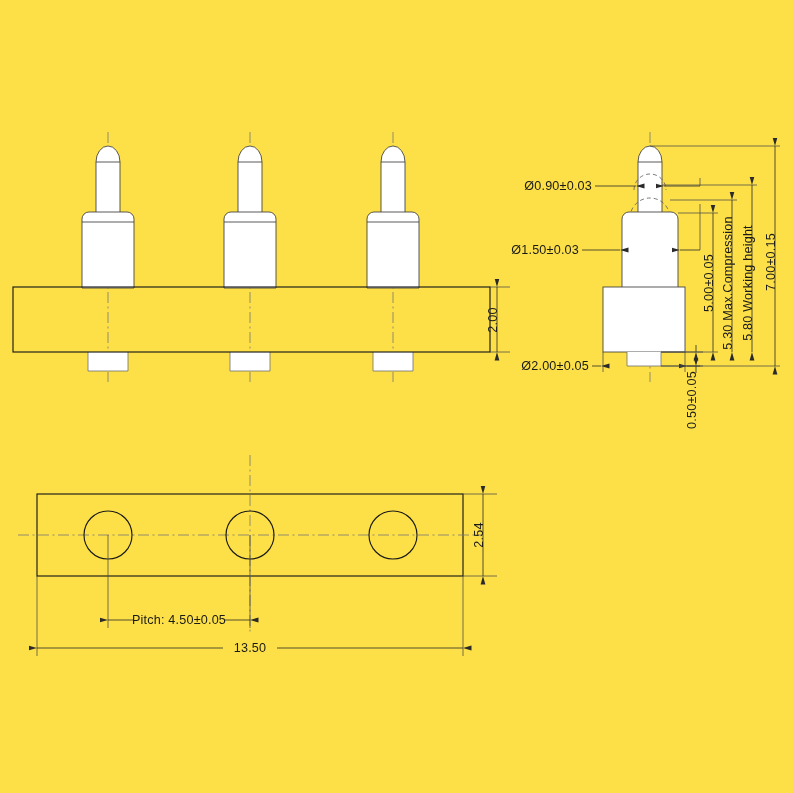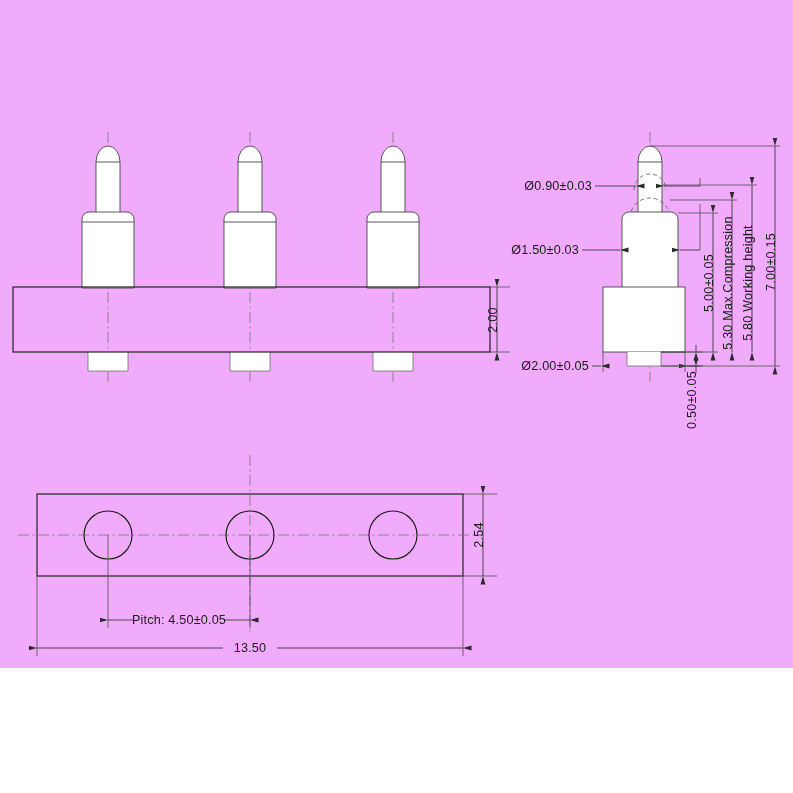--- a/index.html
+++ b/index.html
@@ -7,22 +7,22 @@
     margin: 0;
     padding: 0;
     background: #ffffff;
   }
   body {
     font-family: "Liberation Sans", sans-serif;
   }
   #drawing-root {
     position: relative;
     width: 793px;
-    height: 668px;
-    background: #f0abfc;
+    height: 793px;
+    background: #fde047;
     overflow: hidden;
   }
   svg.sheet {
     display: block;
     width: 793px;
     height: 793px;
   }
   
   .obj       { fill: none; stroke: #1a1a1a; stroke-width: 1.15; }
   .obj-thin  { fill: none; stroke: #3b3b3b; stroke-width: 0.85; }

